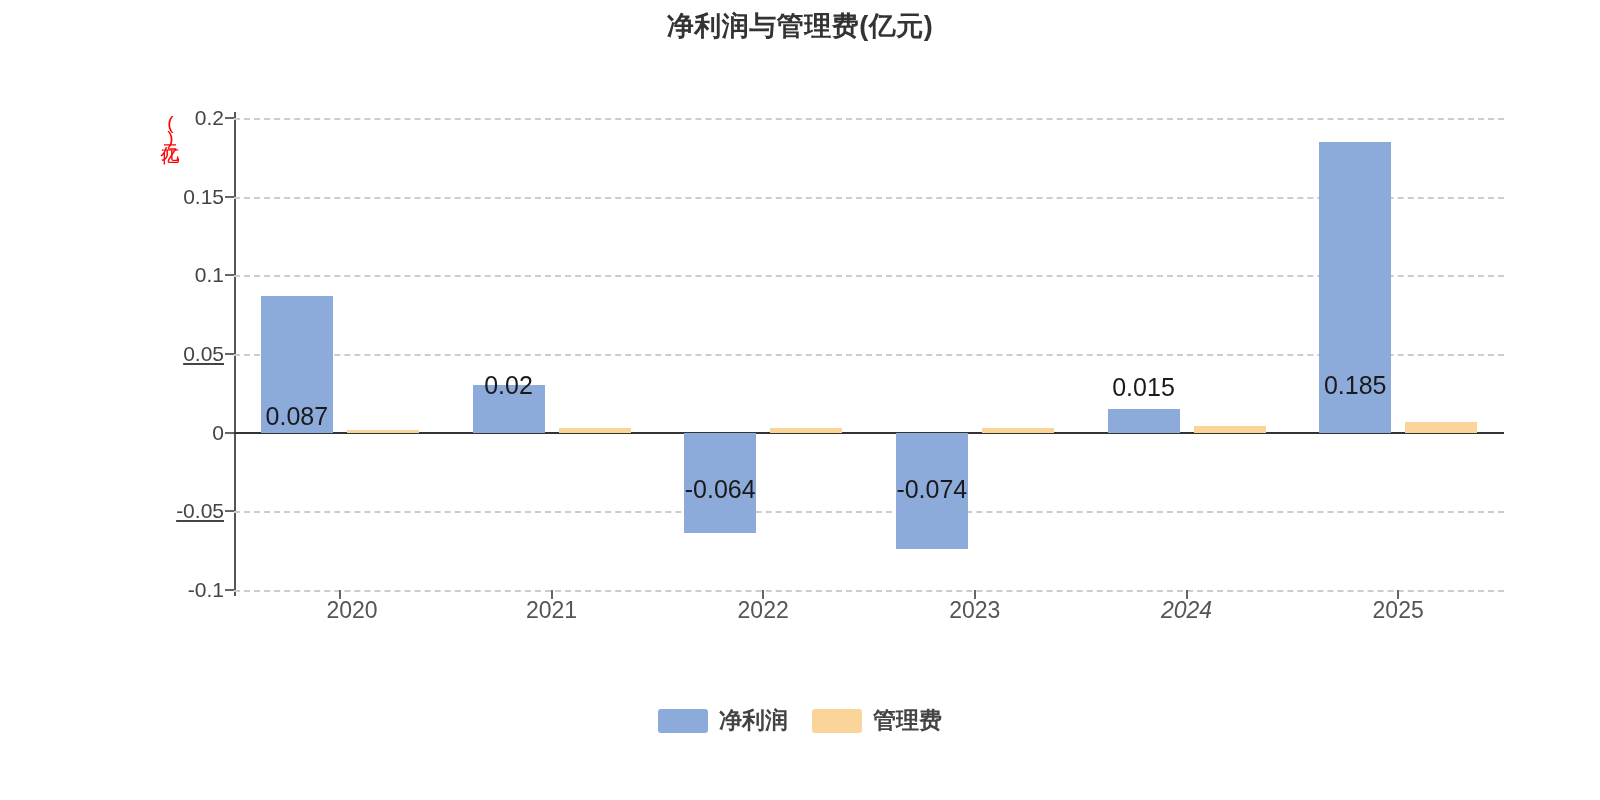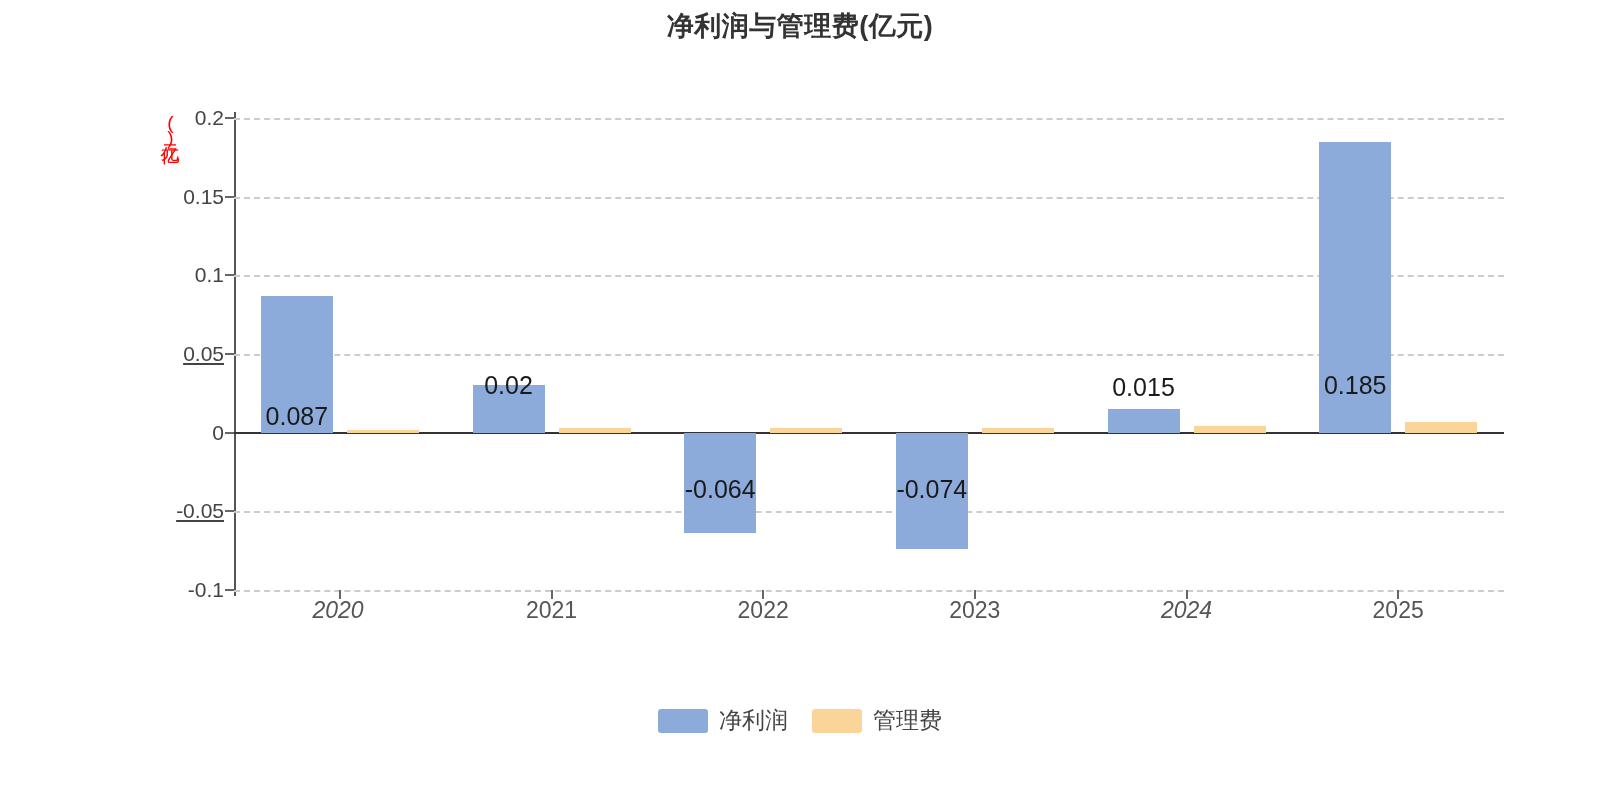--- a/index.html
+++ b/index.html
@@ -115,20 +115,21 @@
     white-space: nowrap;
   }
   
   .legend {
     position: absolute;
     top: 705px; left: 0; width: 1600px;
     display: flex;
     justify-content: center;
     align-items: flex-end;
     gap: 24px;
+    font-weight: bold;
   }
   .legend-item {
     display: flex;
     align-items: center;
     gap: 11px;
   }
   .legend-swatch {
     width: 50px; height: 24px;
     border-radius: 3px;
   }
@@ -201,21 +202,21 @@
       <div class="bar net" style="left: 873.5px; top: 291.067px; width: 72px; height: 23.6px; background: rgb(140, 171, 219);"></div>
       <div class="bar-label" style="left: 909.5px; top: 269px;">0.015</div>
       <div class="bar admin" style="left: 959.5px; top: 308.373px; width: 72px; height: 6.29333px; background: rgb(251, 212, 154);"></div>
       <div class="x-tick" style="left: 951.5px;"></div>
       <div class="bar net" style="left: 1085.17px; top: 23.6px; width: 72px; height: 291.067px; background: rgb(140, 171, 219);"></div>
       <div class="bar-label" style="left: 1121.17px; top: 266.667px;">0.185</div>
       <div class="bar admin" style="left: 1171.17px; top: 303.653px; width: 72px; height: 11.0133px; background: rgb(251, 212, 154);"></div>
       <div class="x-tick" style="left: 1163.17px;"></div>
     </div>
 
-<div class="x-label" style="left: 338px; font-style: italic;">2020</div>
+<div class="x-label" style="left: 352px;">2020</div>
     <div class="x-label" style="left: 551.5px;">2021</div>
     <div class="x-label" style="left: 763.167px; text-align: center;">2022</div>
     <div class="x-label" style="left: 974.833px;">2023</div>
     <div class="x-label" style="left: 1186.5px; font-style: italic;">2024</div>
     <div class="x-label" style="left: 1398.17px;">2025</div>
     <div class="legend">
       <div class="legend-item">
         <div class="legend-swatch" style="background: rgb(140, 171, 219);"></div>
         <div class="legend-text">净利润</div>
       </div>

